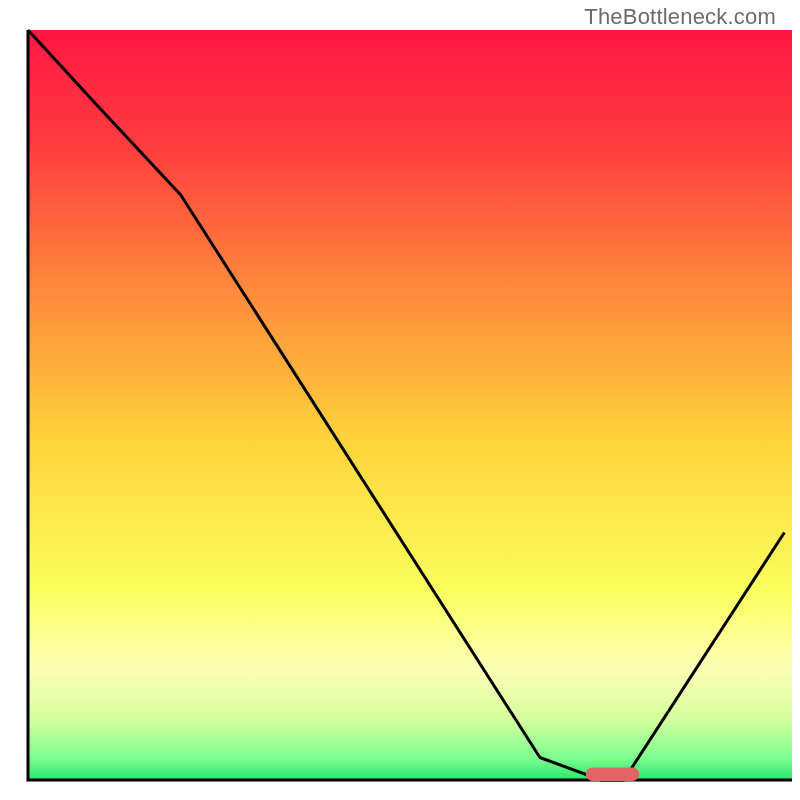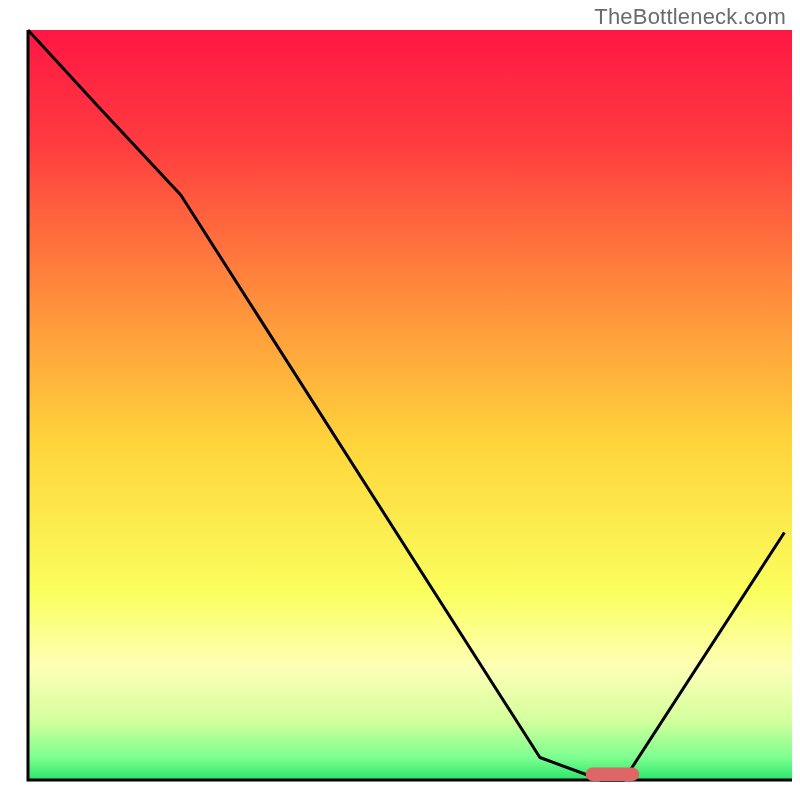--- a/index.html
+++ b/index.html
@@ -11,21 +11,21 @@
     font-family: Arial, Helvetica, sans-serif;
   }
   .container {
     position: relative;
     width: 800px;
     height: 800px;
   }
   .watermark {
     position: absolute;
     top: 4px;
-    right: 14px;
+    right: 24px;
     font-size: 22px;
     font-weight: 500;
     color: #6b6b6b;
     letter-spacing: 0.2px;
   }
   svg {
     position: absolute;
     top: 0;
     left: 0;
   }

